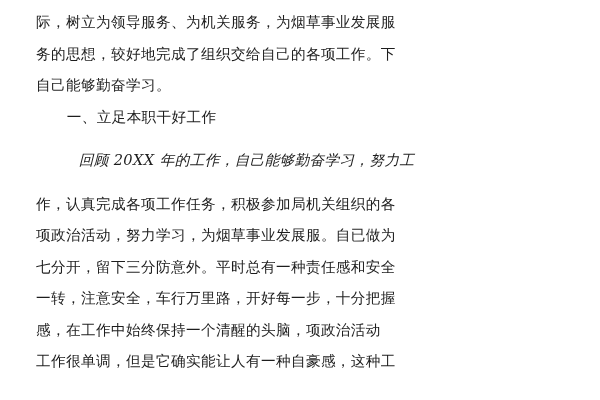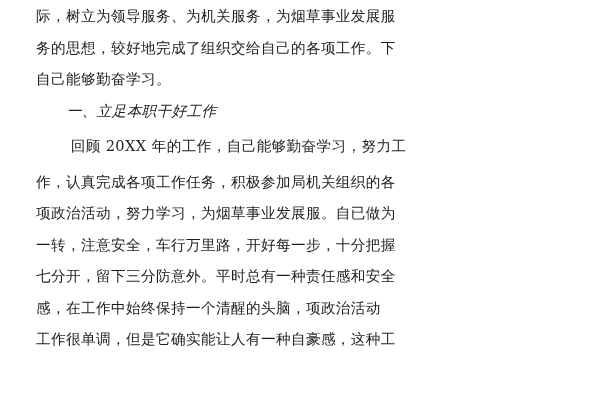--- a/index.html
+++ b/index.html
@@ -10,58 +10,58 @@
     width: 600px;
     height: 400px;
     background: #ffffff;
     font-family: "DejaVu Serif", "Liberation Serif", serif;
     overflow: hidden;
   }
   .page {
     box-sizing: border-box;
     width: 600px;
     height: 310px;
-    padding: 0 36px 0 36px;
+    padding: 6px 36px 0 36px;
     background: #ffffff;
   }
   .doc-body {
     font-size: 14.6px;
     line-height: 31.5px;
     color: #1d1d1d;
     letter-spacing: 0.4px;
     text-align: justify;
     text-justify: inter-character;
   }
   .para {
     margin: 0;
     padding: 0;
     text-indent: 0;
   }
   .para-indent {
-    margin: 4px;
+    margin: 12px;
     padding: 0;
     text-indent: 2.1em;
+    font-style: italic;
   }
   .heading-line {
     margin: 0;
     padding: 0;
     text-indent: 2.1em;
-    font-style: italic;
   }
 </style>
 </head>
 <body>
 
 <div class="page">
   <div class="doc-body">
     <div class="para">际，树立为领导服务、为机关服务，为烟草事业发展服</div>
     <div class="para">务的思想，较好地完成了组织交给自己的各项工作。下</div>
     <div class="para">自己能够勤奋学习。</div>
     <div class="heading-line">一、立足本职干好工作</div>
     <div class="para-indent">回顾 20XX 年的工作，自己能够勤奋学习，努力工</div>
     <div class="para">作，认真完成各项工作任务，积极参加局机关组织的各</div>
     <div class="para">项政治活动，努力学习，为烟草事业发展服。自已做为</div>
+    <div class="para">七分开，留下三分防意外。平时总有一种责任感和安全</div>
     <div class="para">一转，注意安全，车行万里路，开好每一步，十分把握</div>
-    <div class="para">七分开，留下三分防意外。平时总有一种责任感和安全</div>
     <div class="para">感，在工作中始终保持一个清醒的头脑，项政治活动</div>
     <div class="para">工作很单调，但是它确实能让人有一种自豪感，这种工</div>
   </div>
 </div>
 
 </body></html>

